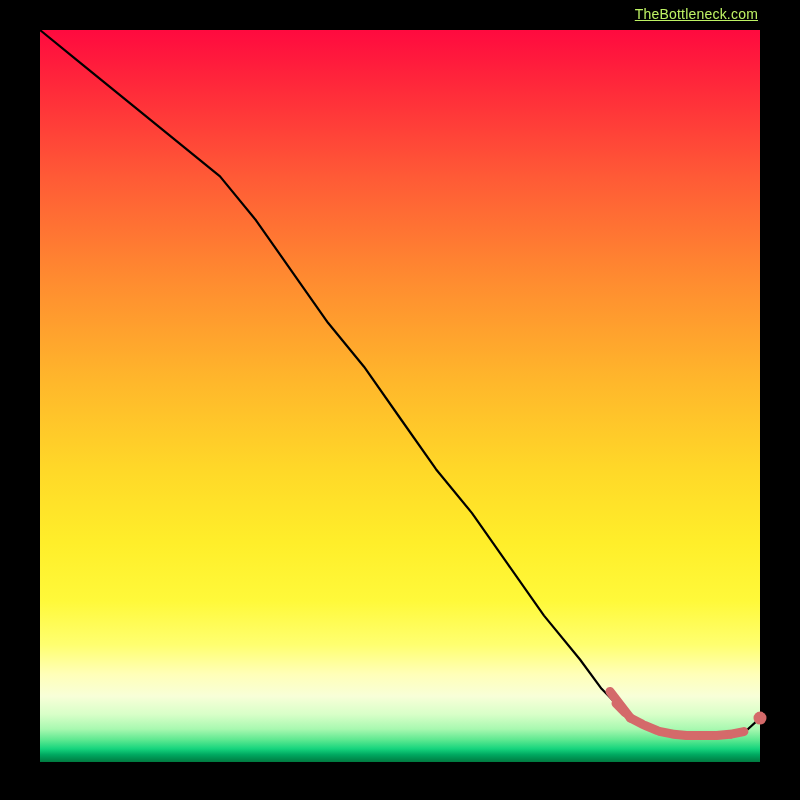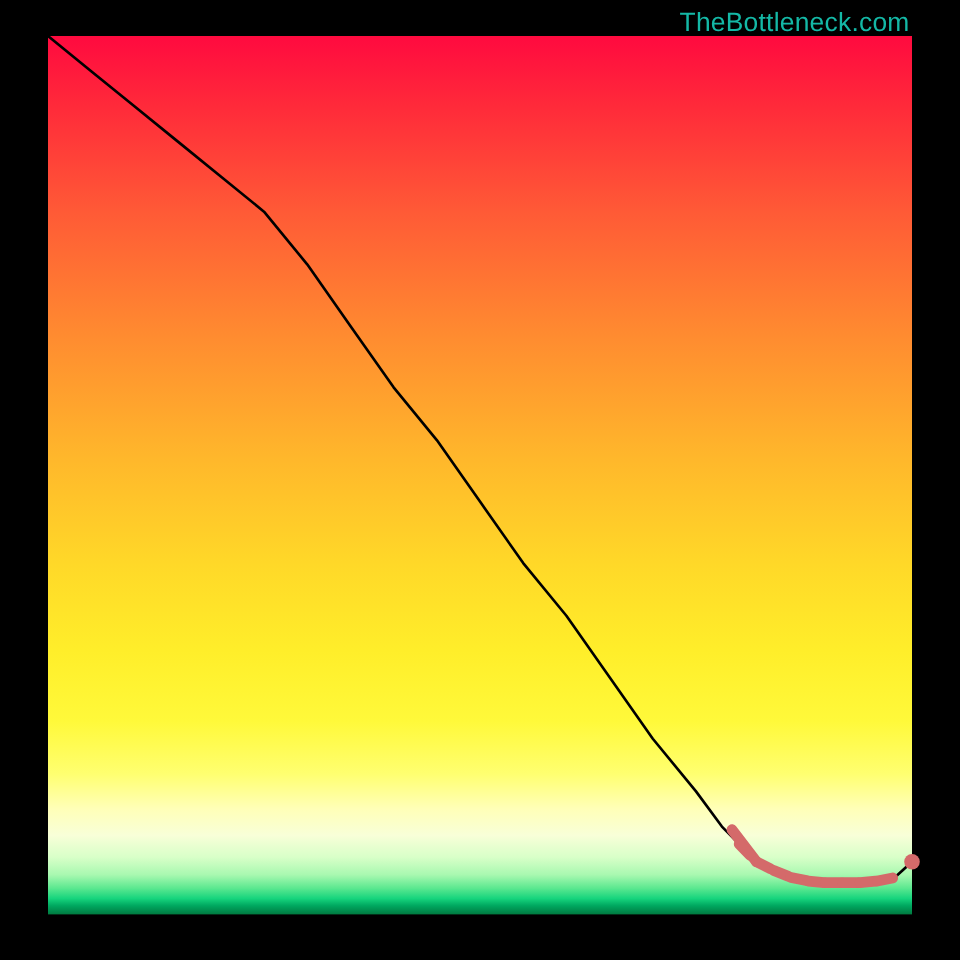--- a/index.html
+++ b/index.html
@@ -35,23 +35,24 @@
       #5ce890 97%,
       #16d47d 98.2%,
       #00a860 99%,
       #007a40 100%
     );
   }
   .watermark {
     position: absolute;
     top: 6px;
     right: 42px;
-    color: #14b8a6;
-    font-size: 22px;
+    color: #bef264;
+    font-size: 14px;
     letter-spacing: 0.2px;
+    text-decoration: underline;
   }
   svg.plot {
     position: absolute;
     left: 40px;
     top: 30px;
     width: 720px;
     height: 732px;
     overflow: visible;
   }
   .curve {

